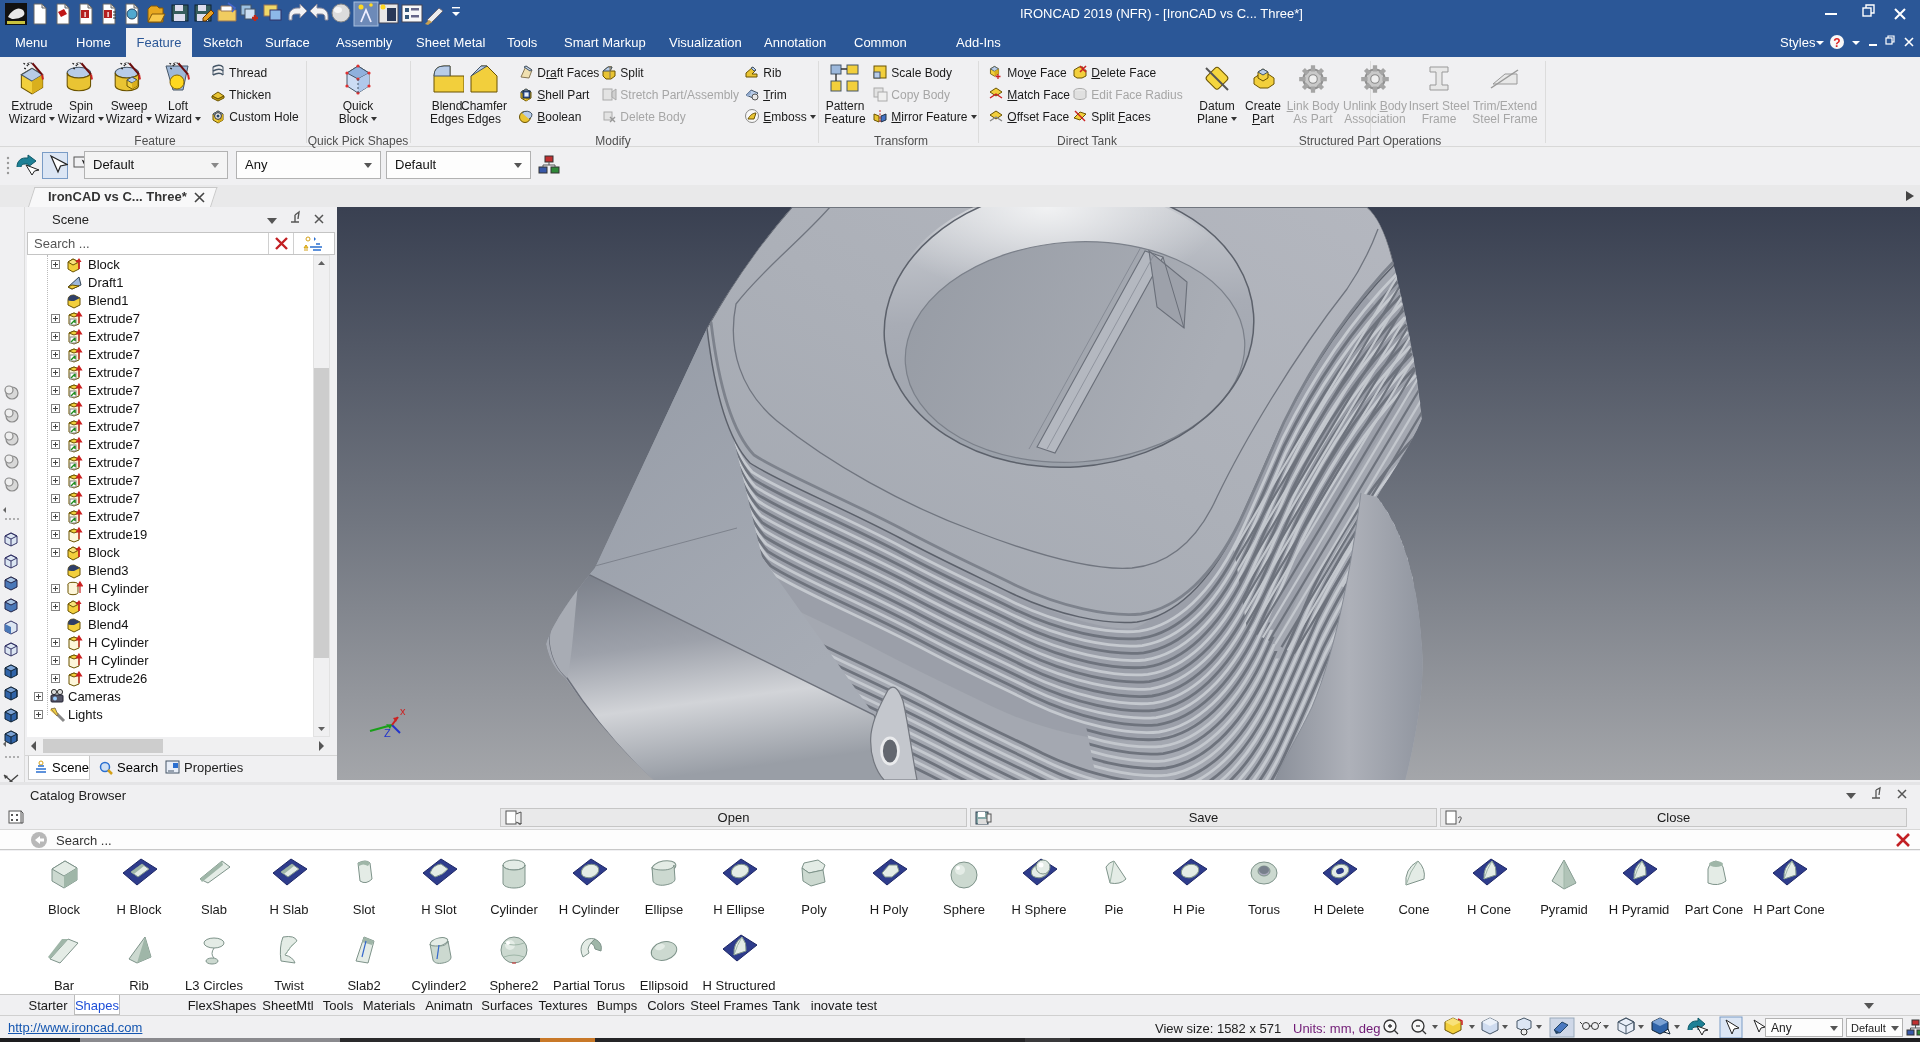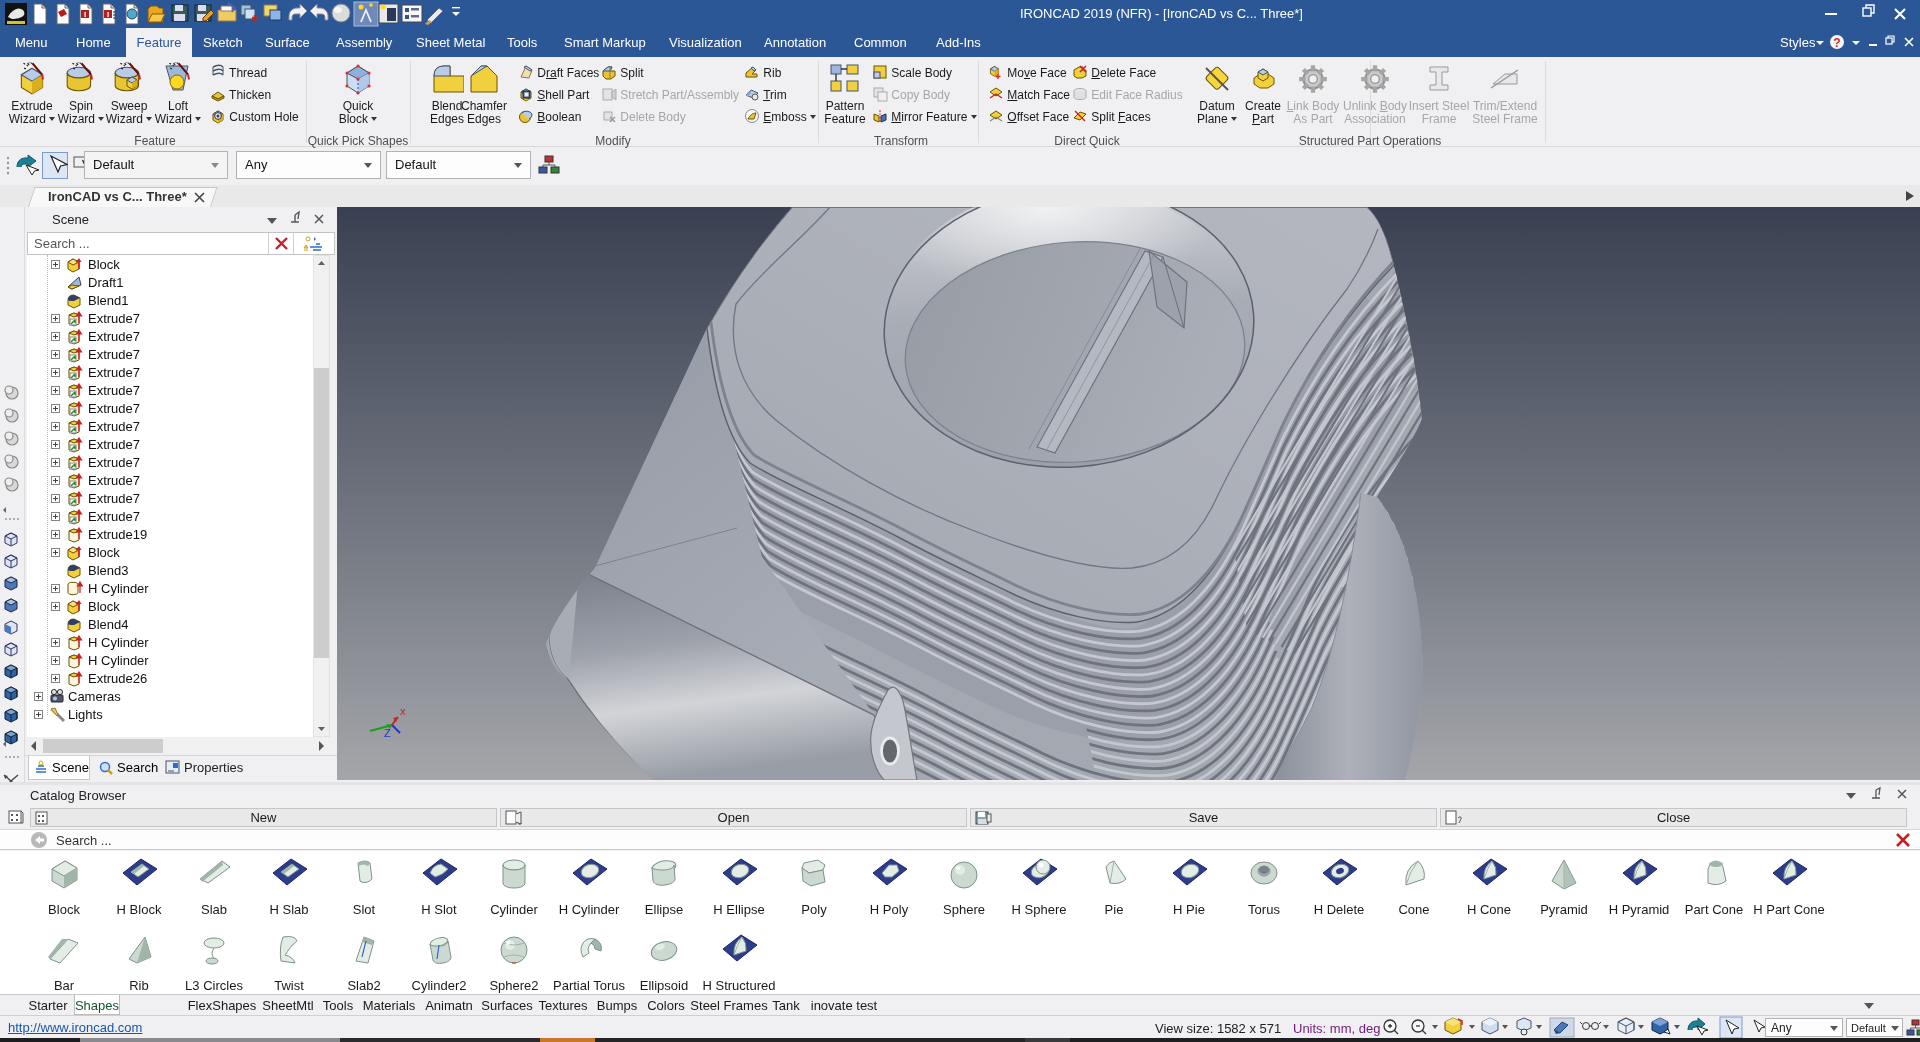--- a/index.html
+++ b/index.html
@@ -129,21 +129,21 @@
 <div class="abs" style="left:126px;top:0;width:66px;height:29px;background:#f0f0f2;color:#2b5797;text-align:center;padding-top:7px">Feature</div>
 <span class="abs" style="left:203px;top:7px">Sketch</span>
 <span class="abs" style="left:265px;top:7px">Surface</span>
 <span class="abs" style="left:336px;top:7px">Assembly</span>
 <span class="abs" style="left:416px;top:7px">Sheet Metal</span>
 <span class="abs" style="left:507px;top:7px">Tools</span>
 <span class="abs" style="left:564px;top:7px">Smart Markup</span>
 <span class="abs" style="left:669px;top:7px">Visualization</span>
 <span class="abs" style="left:764px;top:7px">Annotation</span>
 <span class="abs" style="left:854px;top:7px">Common</span>
-<span class="abs" style="left:936px;top:7px">Add-Ins</span>
+<span class="abs" style="left:956px;top:7px">Add-Ins</span>
 <span class="abs" style="left:1780px;top:7px">Styles</span>
 <svg width="110" height="29" style="position:absolute;left:1812px;top:0">
 <path d="M4 13l4 4 4-4z" fill="#fff"></path>
 <circle cx="25" cy="14" r="7" fill="#f8f8f8"></circle>
         <text x="25" y="19" font-size="12" font-weight="bold" fill="#d22" text-anchor="middle">?</text>
 <path d="M40 13l4 4 4-4z" fill="#fff"></path>
 <path d="M57 17h8" stroke="#fff" stroke-width="2"></path>
 <rect x="74" y="10" width="6" height="6" fill="none" stroke="#fff" stroke-width="1.2"></rect>
         <path d="M76 10v-2h6v6h-2" fill="none" stroke="#fff" stroke-width="1.2"></path>
 <path d="M93 10l8 8M101 10l-8 8" stroke="#fff" stroke-width="1.6"></path>
@@ -338,21 +338,21 @@
         <path d="M8 2l6 6M14 2L8 8" stroke="#c22" stroke-width="1.6"></path>
       </svg> <u>D</u>elete Face</div>
 <div class="smrow gray" style="left:1072px;top:29px"><svg viewBox="0 0 16 16">
         <ellipse cx="8" cy="5" rx="6" ry="2.5" fill="#e8e8e8" stroke="#aaa"></ellipse>
         <path d="M2 5v6c0 1.5 2.7 2.5 6 2.5s6-1 6-2.5V5" fill="#e0e0e0" stroke="#aaa"></path>
       </svg> Edit Face Radius</div>
 <div class="smrow" style="left:1072px;top:51px"><svg viewBox="0 0 16 16">
         <path d="M2 10l6-6 6 2-6 6z" fill="#f2cf3c" stroke="#6b5300"></path>
         <path d="M3 3l10 10" stroke="#c22" stroke-width="1.4"></path>
       </svg> Split <u>F</u>aces</div>
-<div class="glabel" style="left:1034px;width:106px">Direct Quick</div>
+<div class="glabel" style="left:1034px;width:106px">Direct Tank</div>
 <div class="gsep" style="left:1370px"></div>
 
 <div class="bigbtn" style="left:1191px"><svg class="bi" viewBox="0 0 34 34">
         <rect x="8" y="8" width="17" height="17" rx="3" fill="#f5d63f" stroke="#6b5300" transform="rotate(45 17 17)"></rect>
         <path d="M6 6l22 22" stroke="#555" stroke-width="2"></path>
       </svg><div class="cap">Datum<br>Plane <span class="da"></span></div></div>
 <div class="bigbtn" style="left:1237px"><svg class="bi" viewBox="0 0 34 34">
         <path d="M8 16l6-4 8 0 6 4v6l-6 4h-8l-6-4z" fill="#f2cf3c" stroke="#6b5300"></path>
         <path d="M12 10l5-3 5 3v6l-5 3-5-3z" fill="#f2cf3c" stroke="#6b5300"></path>
         <path d="M12 10l5-3 5 3-5 3z" fill="#b8cce8" stroke="#456"></path>
@@ -1038,29 +1038,20 @@
 <div class="abs" style="left:8px;top:27px;width:16px;height:16px"><svg width="16" height="16">
         <rect x="1" y="2" width="12" height="12" fill="#fff" stroke="#555"></rect>
         <g fill="#555">
           <rect x="3" y="5" width="2" height="2"></rect>
           <rect x="8" y="5" width="2" height="2"></rect>
           <rect x="3" y="10" width="2" height="2"></rect>
           <rect x="8" y="10" width="2" height="2"></rect>
         </g>
         <path d="M13 2l2 2v10h-2" fill="none" stroke="#555"></path>
       </svg></div>
-<div class="cbtn" style="left:30px;width:467px"><svg width="17" height="15" style="position:absolute;left:4px;top:2px">
-        <rect x="1" y="1" width="11" height="12" fill="#fff" stroke="#555"></rect>
-        <g fill="#555">
-          <rect x="3" y="4" width="2" height="2"></rect>
-          <rect x="7" y="4" width="2" height="2"></rect>
-          <rect x="3" y="9" width="2" height="2"></rect>
-          <rect x="7" y="9" width="2" height="2"></rect>
-        </g>
-      </svg><span>New</span></div>
 <div class="cbtn" style="left:500px;width:467px"><svg width="18" height="16" style="position:absolute;left:4px;top:1px">
         <rect x="1" y="1" width="10" height="13" fill="#fff" stroke="#555"></rect>
         <path d="M11 4l5-2v12l-5-2" fill="#eee" stroke="#555"></path>
         <path d="M13 13c1 2 3 2 3 0" stroke="#555" fill="none"></path>
       </svg><span>Open</span></div>
 <div class="cbtn" style="left:970px;width:467px"><svg width="18" height="16" style="position:absolute;left:4px;top:1px">
         <rect x="1" y="2" width="12" height="12" fill="#8aa" stroke="#345"></rect>
         <rect x="3" y="2" width="7" height="5" fill="#fff"></rect>
         <rect x="3" y="9" width="9" height="5" fill="#ddd"></rect>
         <rect x="12" y="4" width="4" height="8" fill="#eee" stroke="#555"></rect>
@@ -1232,21 +1223,21 @@
         </svg><div class="clab">Ellipsoid</div></div>
 <div class="citem" style="left:702px;top:78px"><svg width="44" height="44" viewBox="0 0 44 44">
           <path d="M6 20 L24 6 L40 16 L20 32 Z" fill="#2e3c8c" stroke="#1c2666"></path>
           <path d="M25 8 Q30 14 29 22 L17 26 Q16 14 25 8" fill="#e4ece6" stroke="#7e938a"></path>
           <path d="M25 8 Q20 16 17 26" fill="none" stroke="#9fb6a8"></path>
         </svg><div class="clab">H Structured</div></div>
 </div>
 <div class="abs" style="left:0;top:213px;width:1920px;height:20px;background:#f0f0f2">
 <span class="abs" style="left:48px;top:3px;transform:translateX(-50%);font-size:13px;color:#1a1a1a;white-space:nowrap">Starter</span>
       <div class="abs" style="left:74px;top:0px;width:46px;height:20px;background:#fff;border:1px solid #bbb;border-top:none"></div>
-      <span class="abs" style="left:97px;top:3px;transform:translateX(-50%);font-size:13px;color:#14532d;white-space:nowrap">Shapes</span>
+      <span class="abs" style="left:97px;top:3px;transform:translateX(-50%);font-size:13px;color:#1d4ed8;white-space:nowrap">Shapes</span>
       <span class="abs" style="left:154px;top:20px;transform:translateX(-50%);font-size:13px;color:#1a1a1a;white-space:nowrap">Advshaps</span>
       <span class="abs" style="left:222px;top:3px;transform:translateX(-50%);font-size:13px;color:#1a1a1a;white-space:nowrap">FlexShapes</span>
       <span class="abs" style="left:288px;top:3px;transform:translateX(-50%);font-size:13px;color:#1a1a1a;white-space:nowrap">SheetMtl</span>
       <span class="abs" style="left:338px;top:3px;transform:translateX(-50%);font-size:13px;color:#1a1a1a;white-space:nowrap">Tools</span>
       <span class="abs" style="left:389px;top:3px;transform:translateX(-50%);font-size:13px;color:#1a1a1a;white-space:nowrap">Materials</span>
       <span class="abs" style="left:449px;top:3px;transform:translateX(-50%);font-size:13px;color:#1a1a1a;white-space:nowrap">Animatn</span>
       <span class="abs" style="left:507px;top:3px;transform:translateX(-50%);font-size:13px;color:#1a1a1a;white-space:nowrap">Surfaces</span>
       <span class="abs" style="left:563px;top:3px;transform:translateX(-50%);font-size:13px;color:#1a1a1a;white-space:nowrap">Textures</span>
       <span class="abs" style="left:617px;top:3px;transform:translateX(-50%);font-size:13px;color:#1a1a1a;white-space:nowrap">Bumps</span>
       <span class="abs" style="left:666px;top:3px;transform:translateX(-50%);font-size:13px;color:#1a1a1a;white-space:nowrap">Colors</span>

